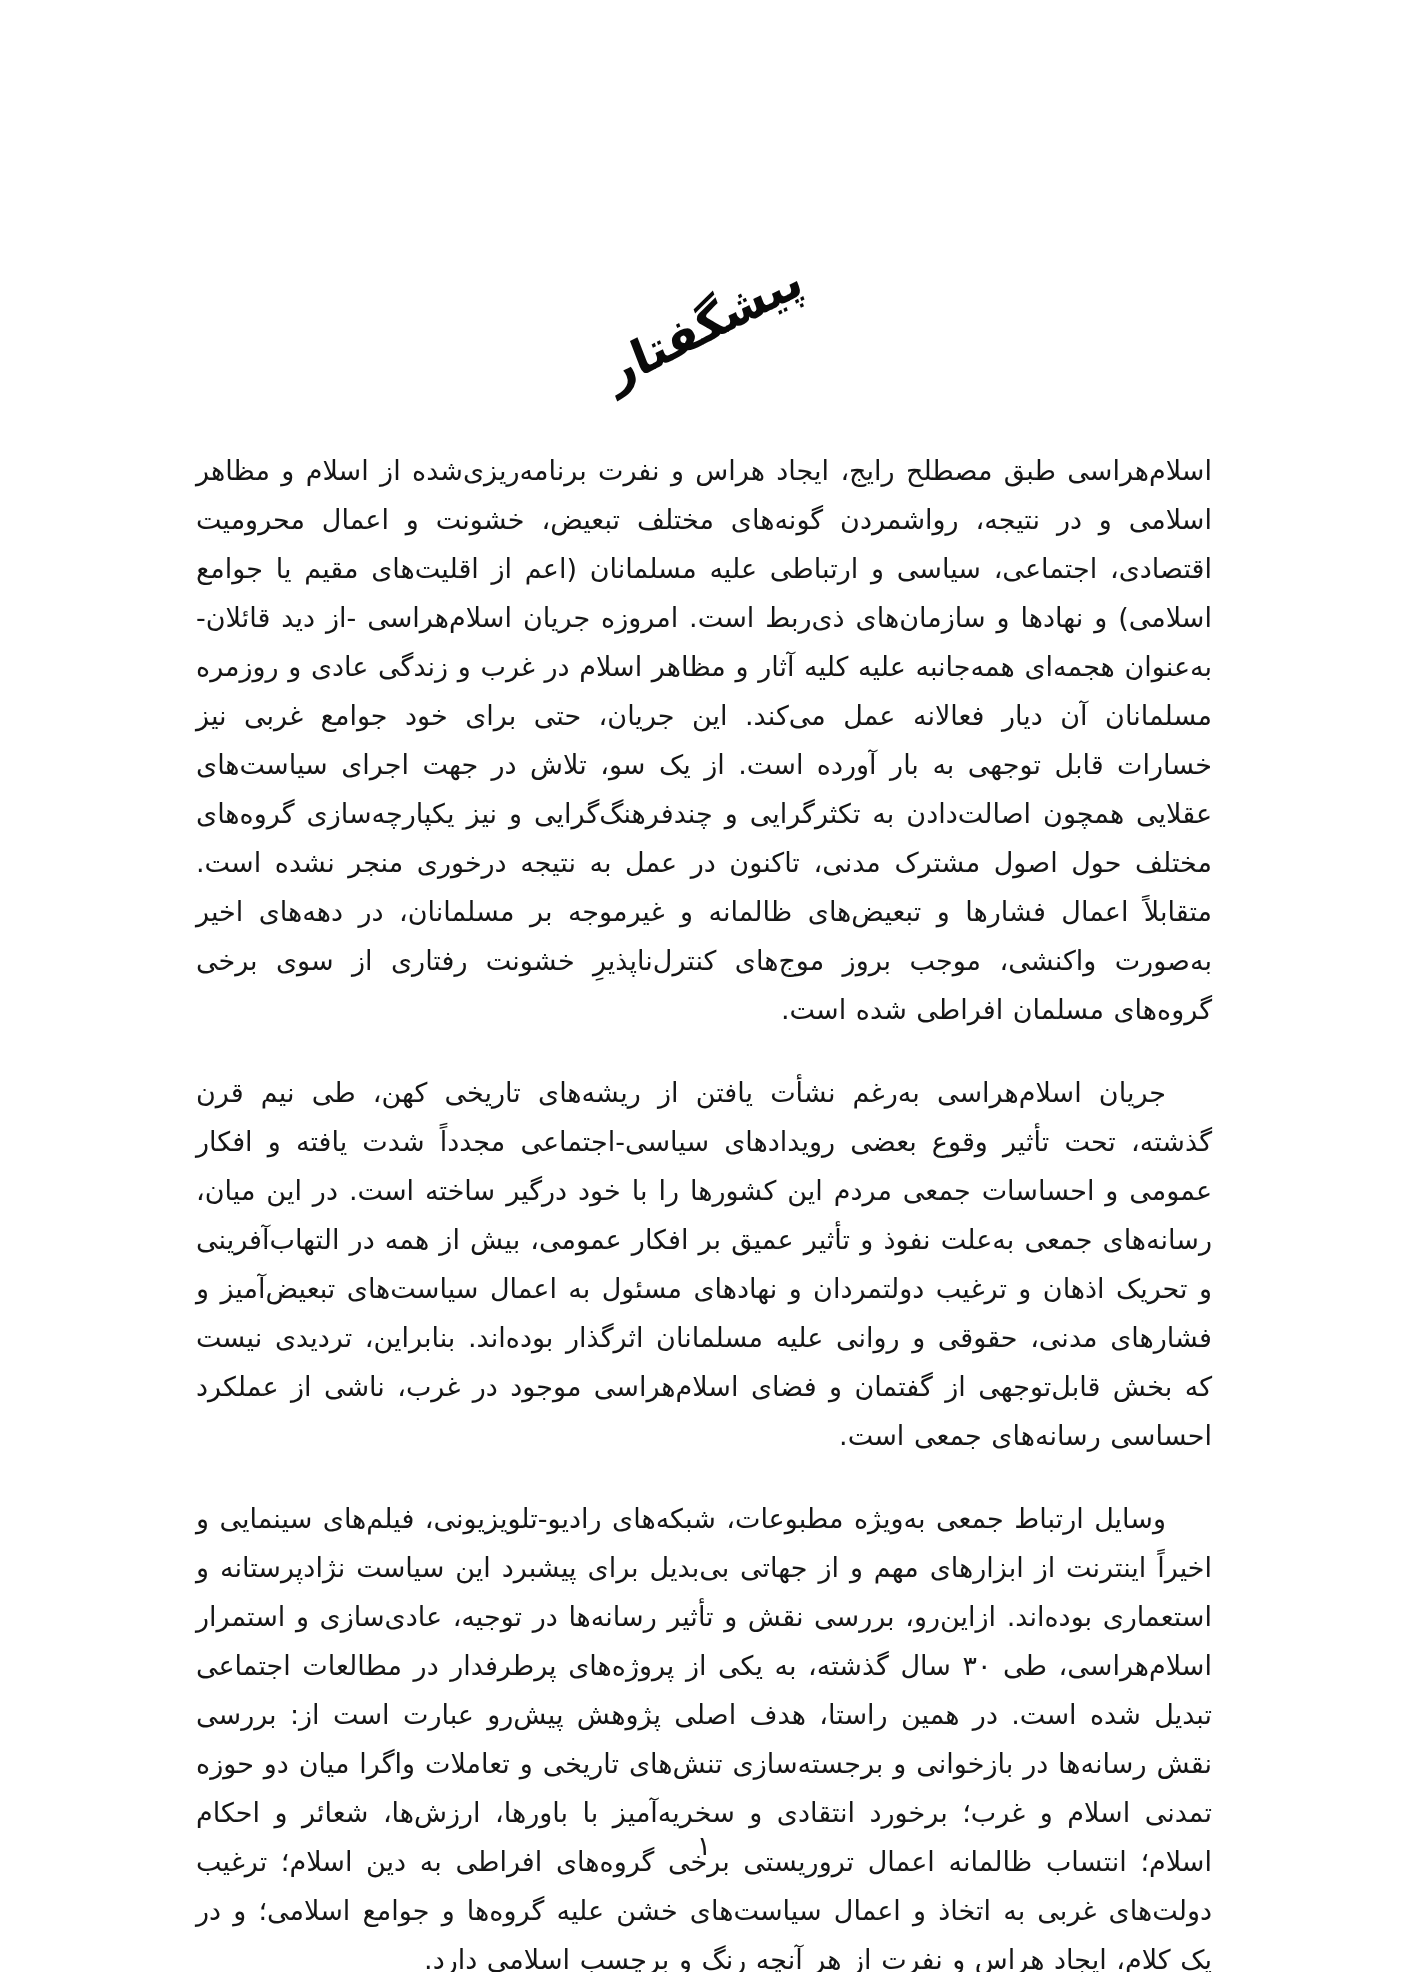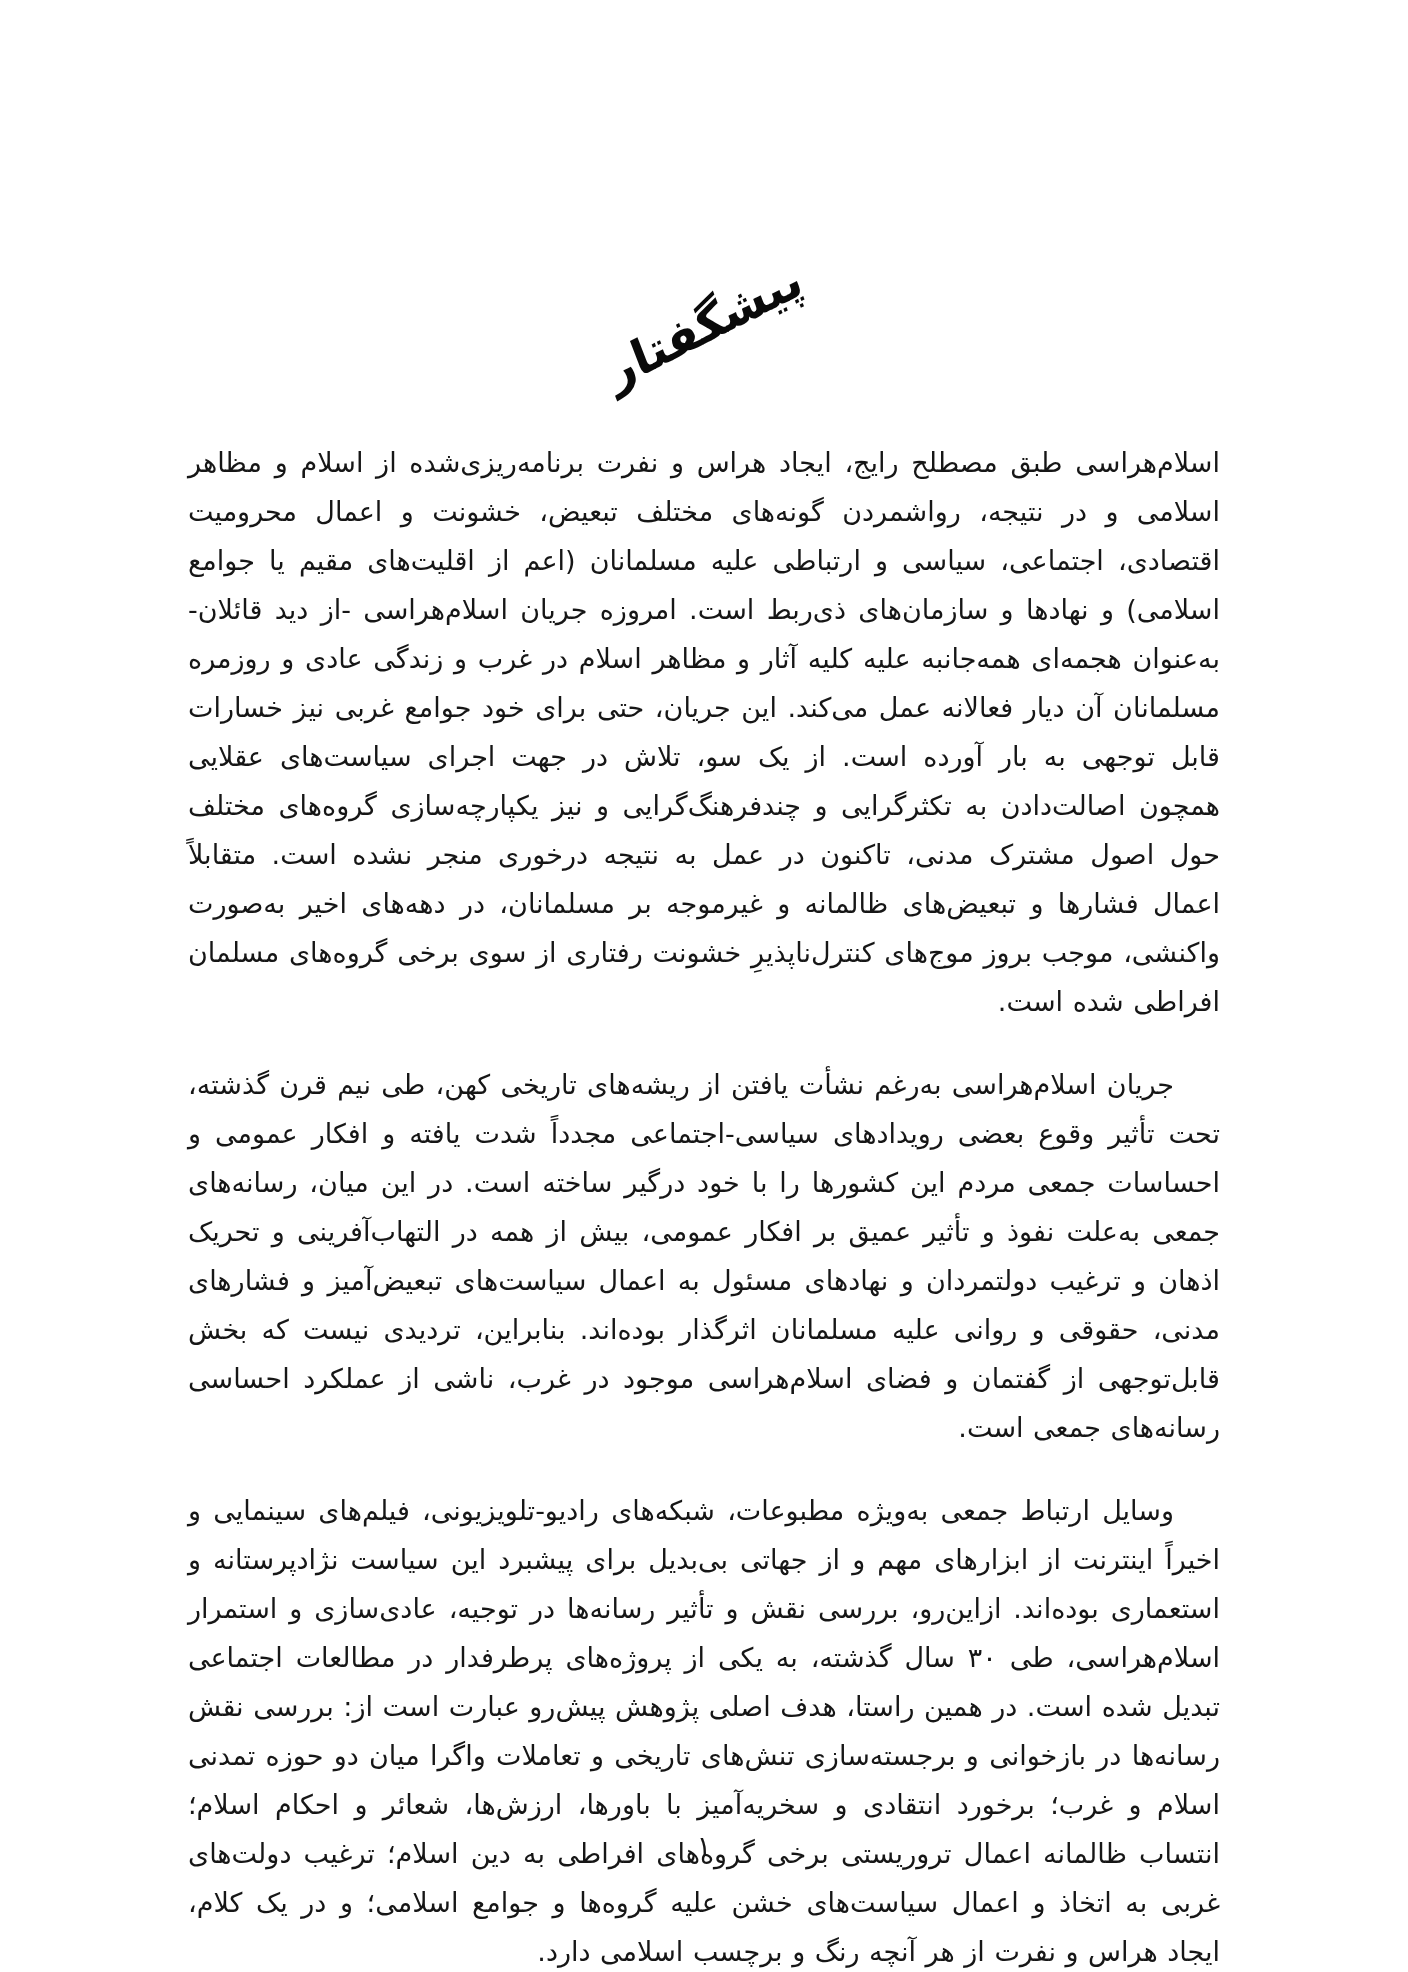--- a/index.html
+++ b/index.html
@@ -46,21 +46,21 @@
     width: 1048px;
     direction: rtl;
     unicode-bidi: embed;
     text-align: justify;
     font-size: 27px;
     line-height: 49px;
     letter-spacing: 0;
     word-spacing: 1px;
   }
   .body-text p {
-    margin: 8px;
+    margin: 16px;
     padding: 0;
   }
   .body-text p + p {
     margin-top: 34px;
     text-indent: 46px; 
   }
   .page-number {
     position: absolute;
     top: 1830px;
     left: 0;

